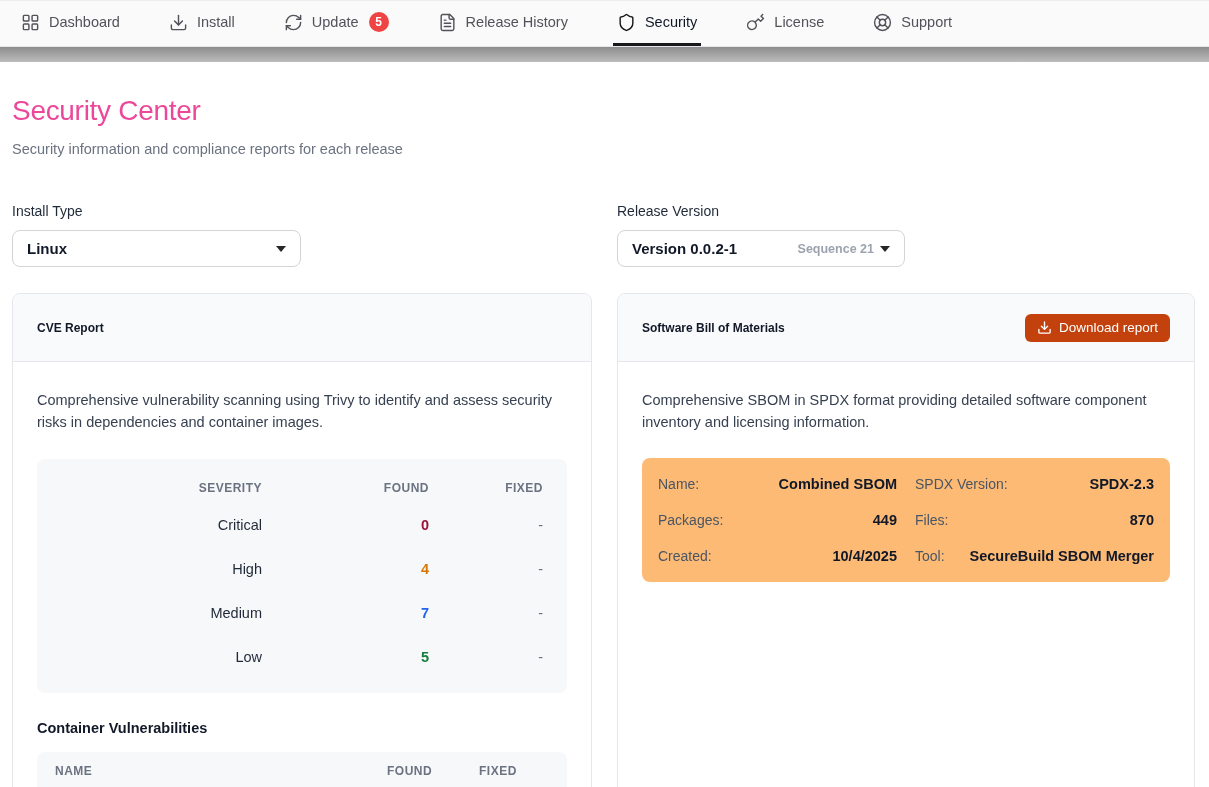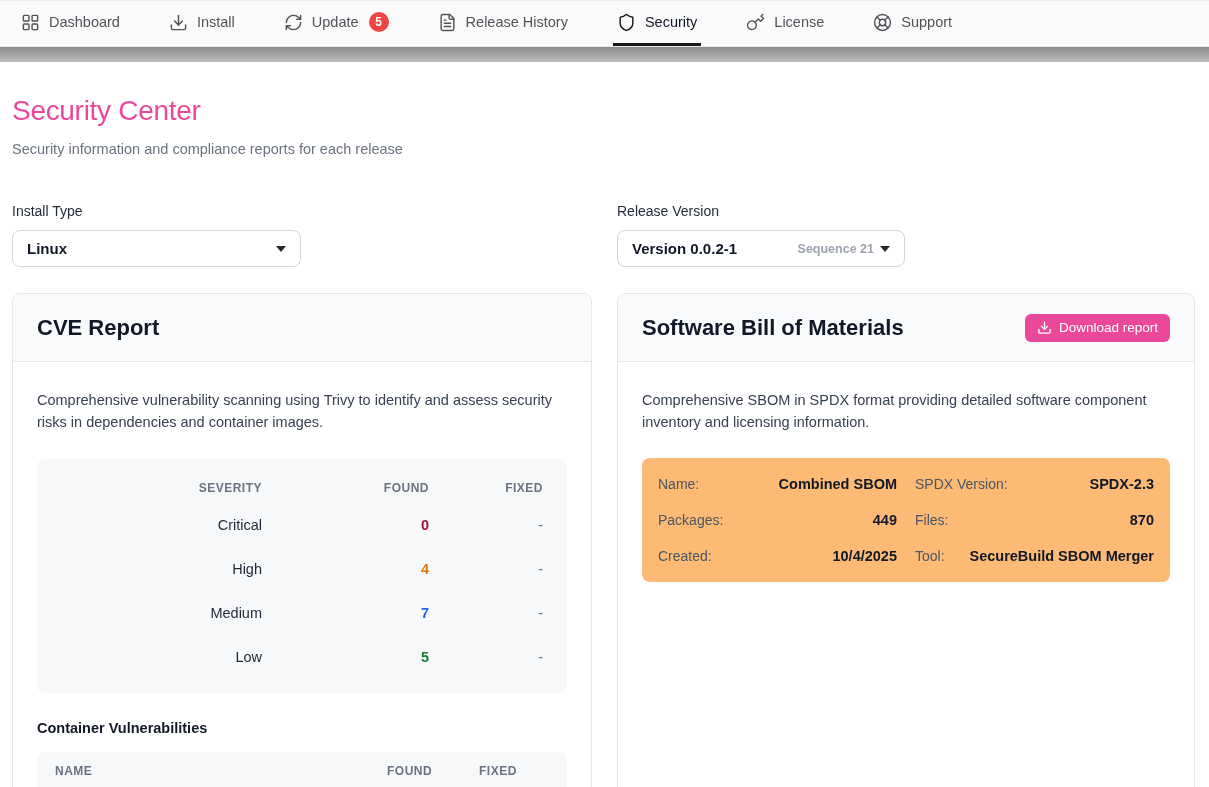--- a/index.html
+++ b/index.html
@@ -80,21 +80,21 @@
     background: #fff;
     overflow: hidden;
   }
   .card-header {
     background: #f9fafb;
     border-bottom: 1px solid #e5e7eb;
     height: 68px;
     padding: 0 24px;
     display: flex; align-items: center; justify-content: space-between;
   }
-  .card-title { font-size: 22px; font-weight: 600; color: #111827; }
+  .card-title { font-size: 12px; font-weight: 600; color: #111827; }
   .card-body { padding: 28px 24px 24px; }
   .card-desc { font-size: 14.5px; line-height: 21.5px; color: #374151; max-width: 520px; }
   
   .sev-box {
     margin-top: 26px;
     background: #f7f8fa;
     border-radius: 8px;
     padding: 6px 24px 14px;
     text-align: right;
   }
@@ -319,21 +319,21 @@
           <span>NAME</span>
           <span>FOUND</span>
           <span>FIXED</span>
         </div>
       </div>
     </section>
 
     <section class="card">
       <div class="card-header">
         <div class="card-title">Software Bill of Materials</div>
-        <button class="dl-btn" style="background: #ec4899;">
+        <button class="dl-btn" style="background: #c2410c;">
           <span style="display:flex">
             <svg viewBox="0 0 24 24" fill="none" stroke="currentColor" stroke-width="2.2" stroke-linecap="round" stroke-linejoin="round">
                 <path d="M21 15v4a2 2 0 0 1-2 2H5a2 2 0 0 1-2-2v-4"></path>
                 <polyline points="7 10 12 15 17 10"></polyline>
                 <line x1="12" y1="15" x2="12" y2="3"></line>
               </svg>
           </span>
           <span>Download report</span>
         </button>
       </div>

